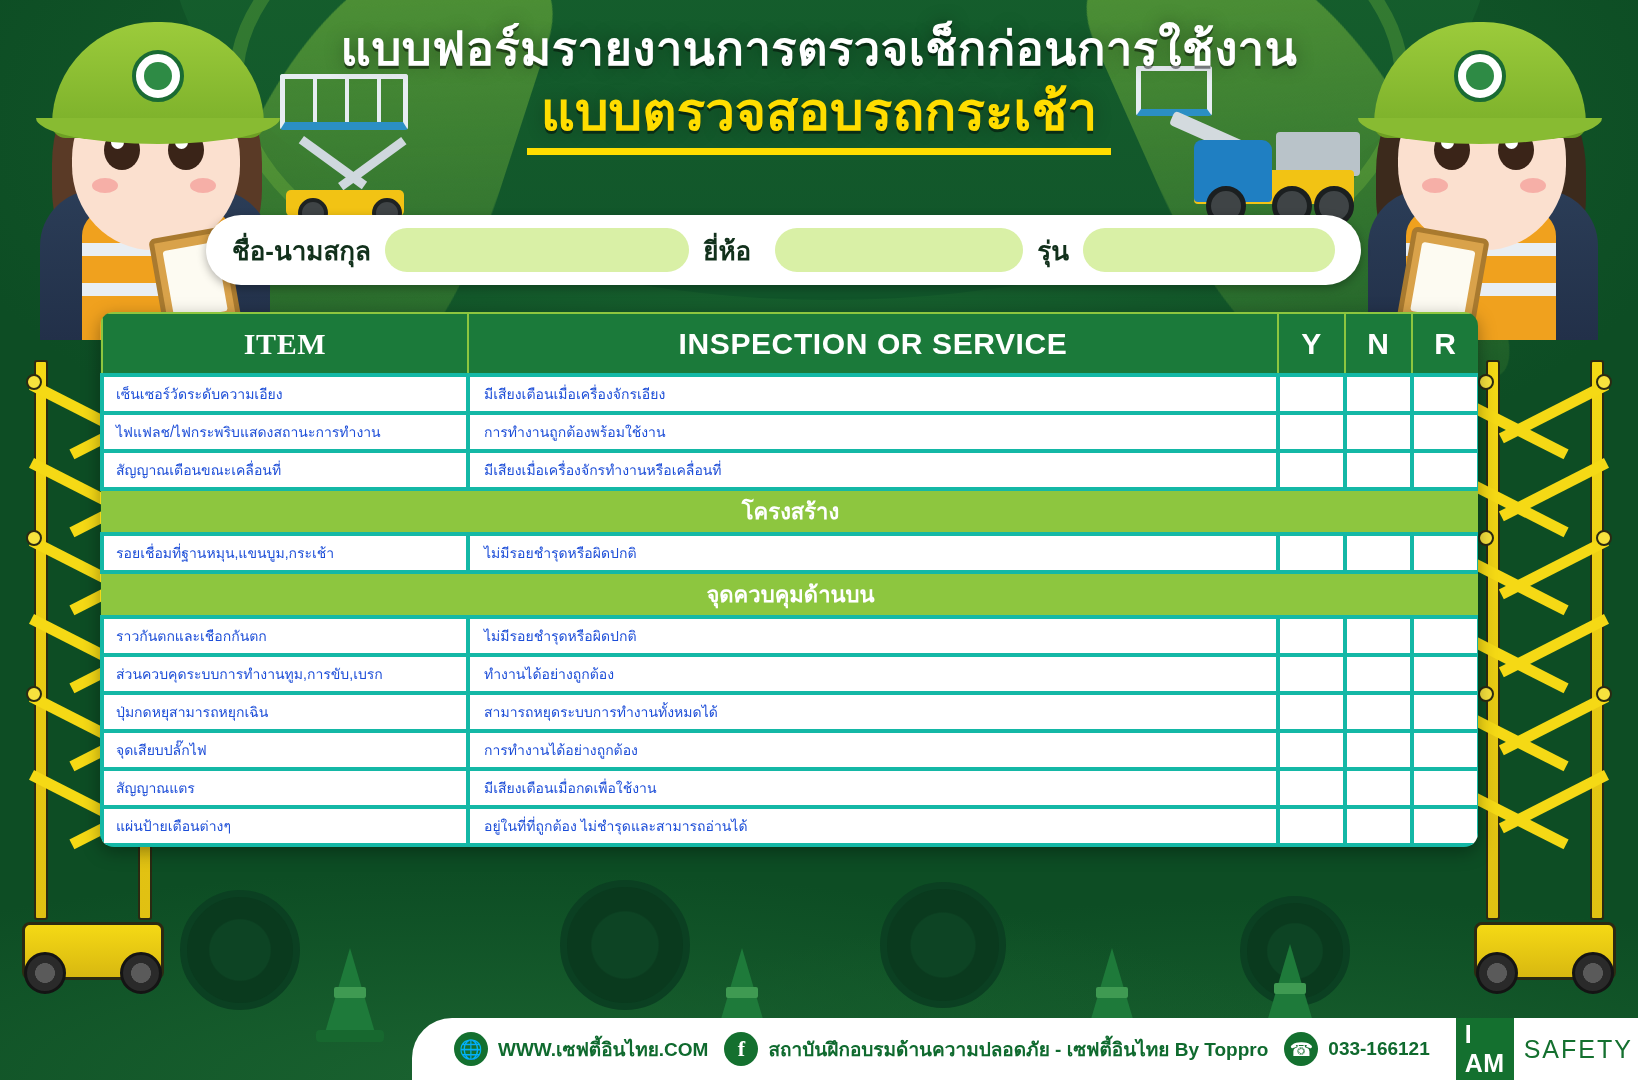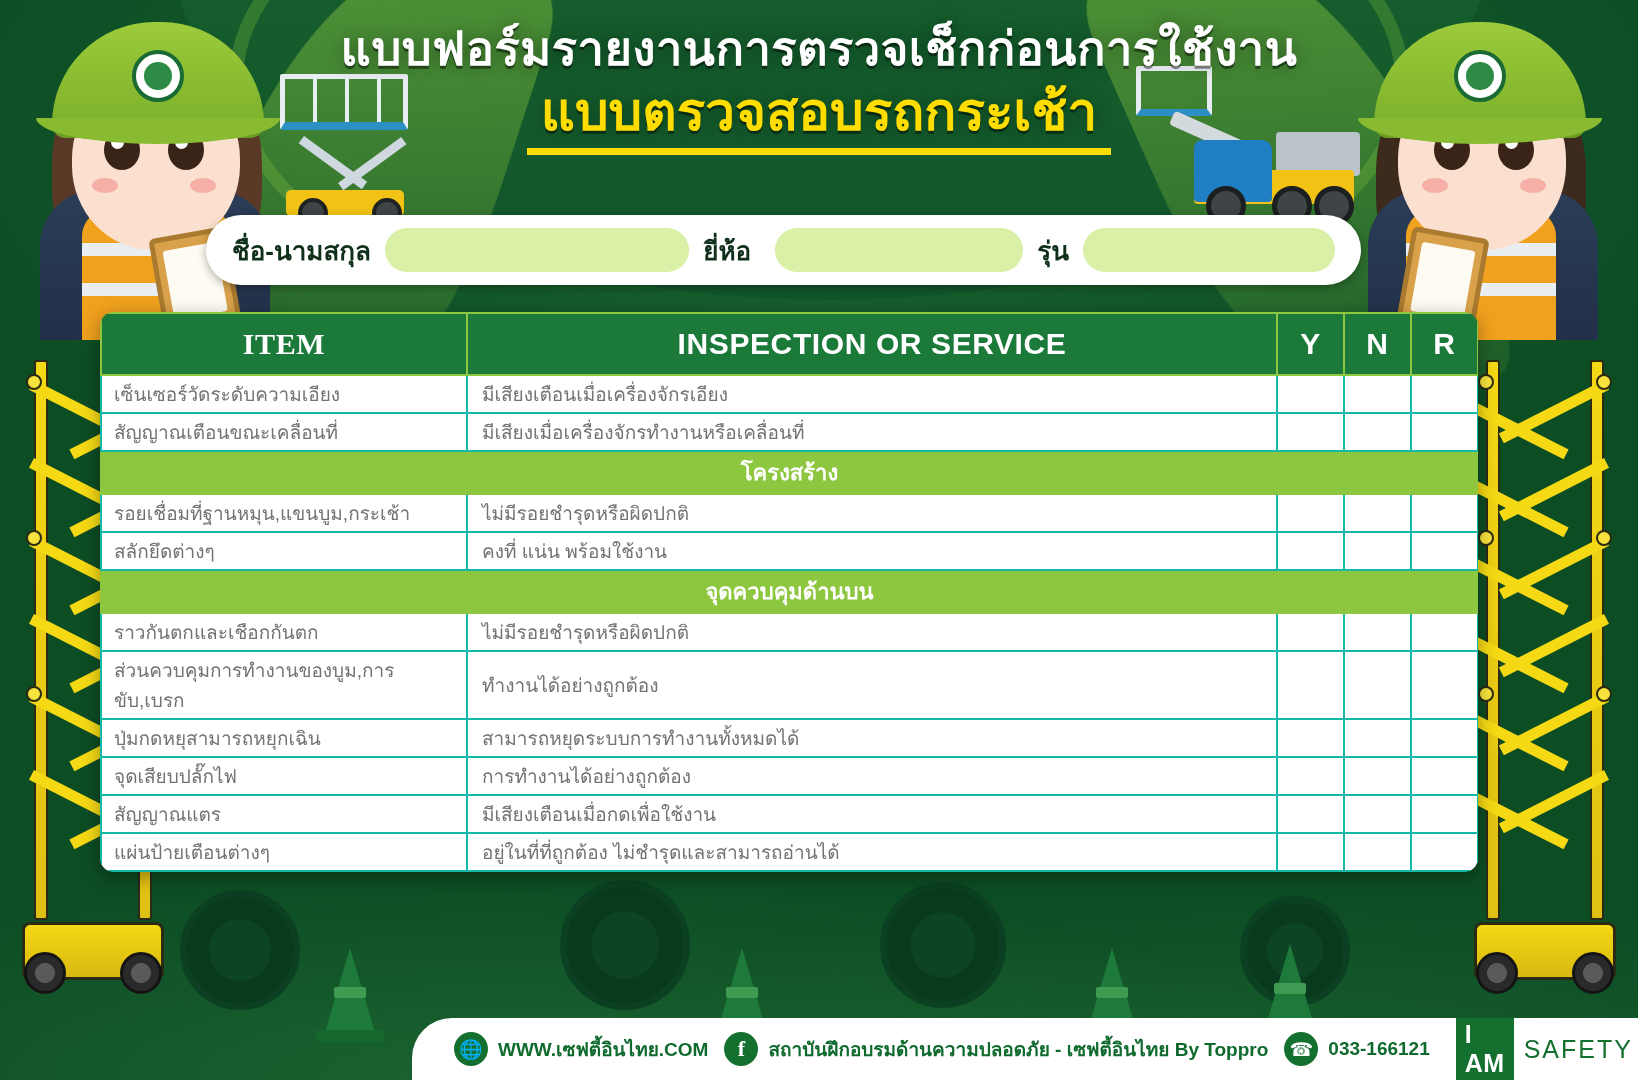--- a/index.html
+++ b/index.html
@@ -272,22 +272,22 @@
   }
   table { width:100%; border-collapse: collapse; table-layout: fixed; }
   thead th {
     background:#1b7a3a; color:#ffffff; font-size: 30px; font-weight:700;
     height: 62px; border: 2px solid #8dc63f; letter-spacing:.6px;
   }
   thead th.c-item { width: 366px; font-family: Liberation Serif, serif; }
   thead th.c-ins  { width: 810px; }
   thead th.c-y, thead th.c-n, thead th.c-r { width: 67px; }
   tbody td {
-    background:#ffffff; border: 2px solid #14b8a6; height: 38px;
-    font-size: 19px; color:#737373; padding: 3px 12px; vertical-align: middle;
+    background:#ffffff; border: 4px solid #14b8a6; height: 38px;
+    font-size: 14px; color:#1d4ed8; padding: 3px 12px; vertical-align: middle;
   }
   tbody td.ins { padding-left: 14px; }
   tr.section td {
     background:#8dc63f; color:#ffffff; font-weight:700; font-size: 22px;
     text-align:center; height: 38px; border: 2px solid #8dc63f;
   }
 
   
   .legend {
     position:absolute; top: 910px; left:0; right:0; text-align:center;
@@ -499,55 +499,55 @@
       </thead>
       <tbody id="tbody">
           <tr>
             <td>เซ็นเซอร์วัดระดับความเอียง</td>
             <td class="ins">มีเสียงเตือนเมื่อเครื่องจักรเอียง</td>
             <td></td>
             <td></td>
             <td></td>
           </tr>
           <tr>
+            <td>ไฟแฟลช/ไฟกระพริบแสดงสถานะการทำงาน</td>
+            <td class="ins">การทำงานถูกต้องพร้อมใช้งาน</td>
+            <td></td>
+            <td></td>
+            <td></td>
+          </tr>
+          <tr>
             <td>สัญญาณเตือนขณะเคลื่อนที่</td>
             <td class="ins">มีเสียงเมื่อเครื่องจักรทำงานหรือเคลื่อนที่</td>
             <td></td>
             <td></td>
             <td></td>
           </tr>
           <tr class="section">
             <td colspan="5">โครงสร้าง</td>
           </tr>
           <tr>
             <td>รอยเชื่อมที่ฐานหมุน,แขนบูม,กระเช้า</td>
             <td class="ins">ไม่มีรอยชำรุดหรือผิดปกติ</td>
             <td></td>
             <td></td>
             <td></td>
           </tr>
-          <tr>
-            <td>สลักยึดต่างๆ</td>
-            <td class="ins">คงที่ แน่น พร้อมใช้งาน</td>
-            <td></td>
-            <td></td>
-            <td></td>
-          </tr>
           <tr class="section">
             <td colspan="5">จุดควบคุมด้านบน</td>
           </tr>
           <tr>
             <td>ราวกันตกและเชือกกันตก</td>
             <td class="ins">ไม่มีรอยชำรุดหรือผิดปกติ</td>
             <td></td>
             <td></td>
             <td></td>
           </tr>
           <tr>
-            <td>ส่วนควบคุมการทำงานของบูม,การขับ,เบรก</td>
+            <td>ส่วนควบคุดระบบการทำงานทูม,การขับ,เบรก</td>
             <td class="ins">ทำงานได้อย่างถูกต้อง</td>
             <td></td>
             <td></td>
             <td></td>
           </tr>
           <tr>
             <td>ปุ่มกดหยุสามารถหยุกเฉิน</td>
             <td class="ins">สามารถหยุดระบบการทำงานทั้งหมดได้</td>
             <td></td>
             <td></td>

